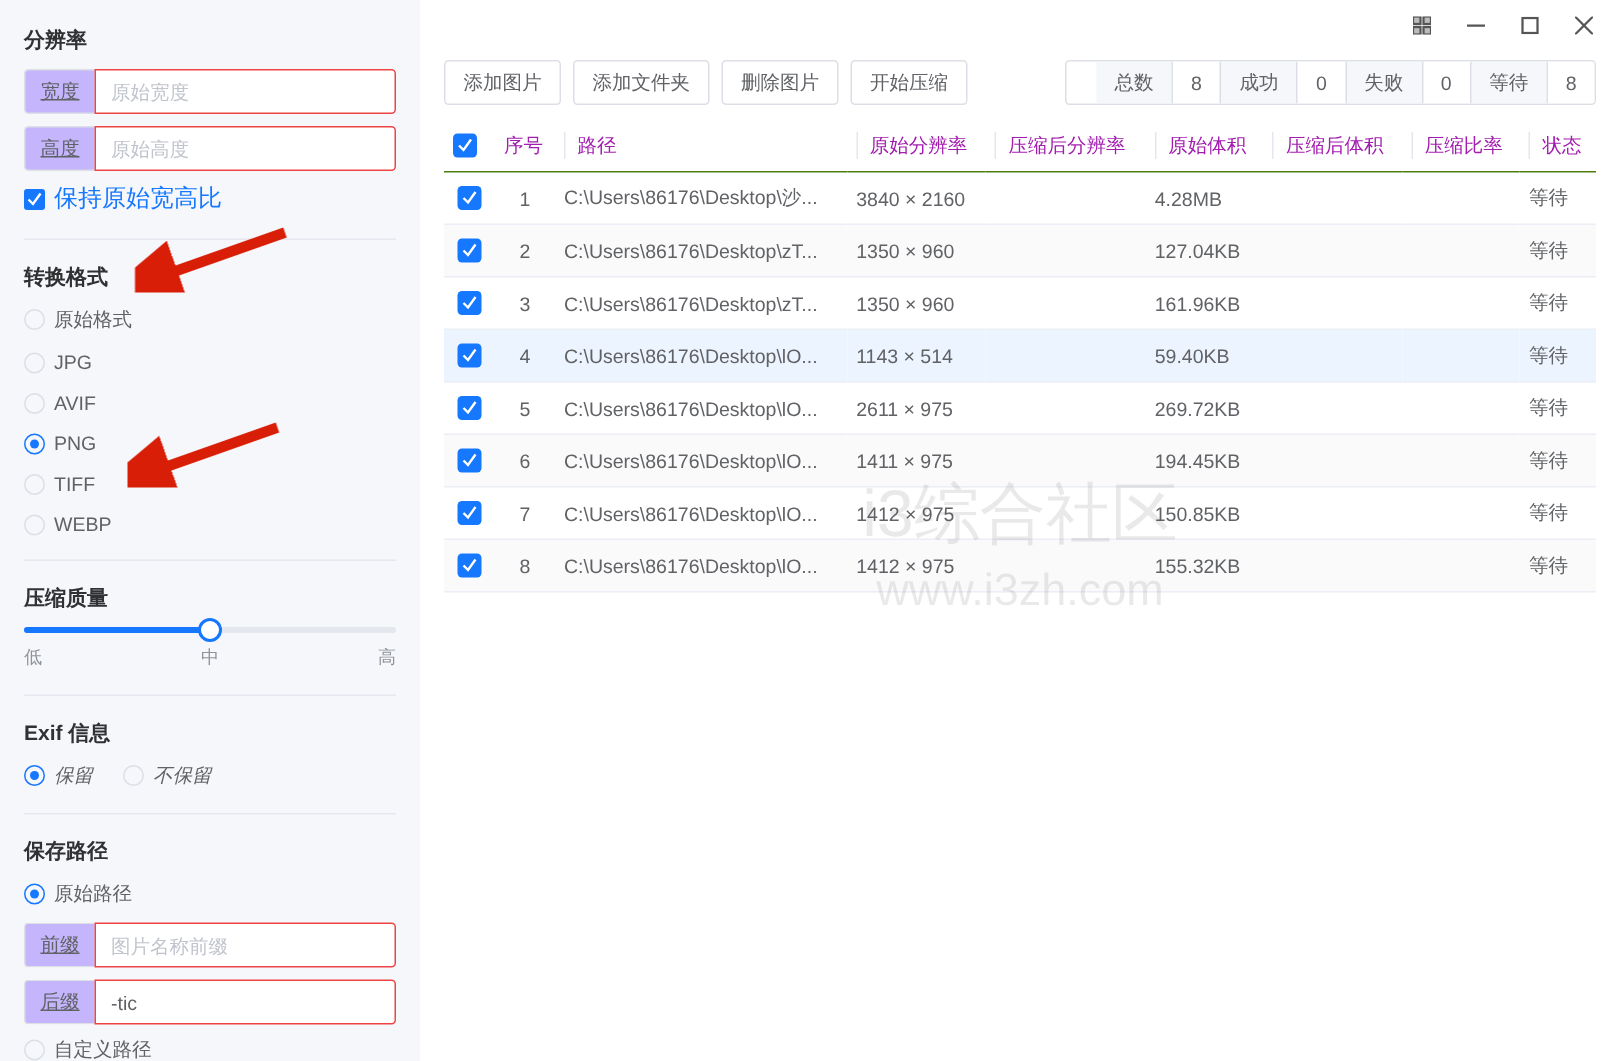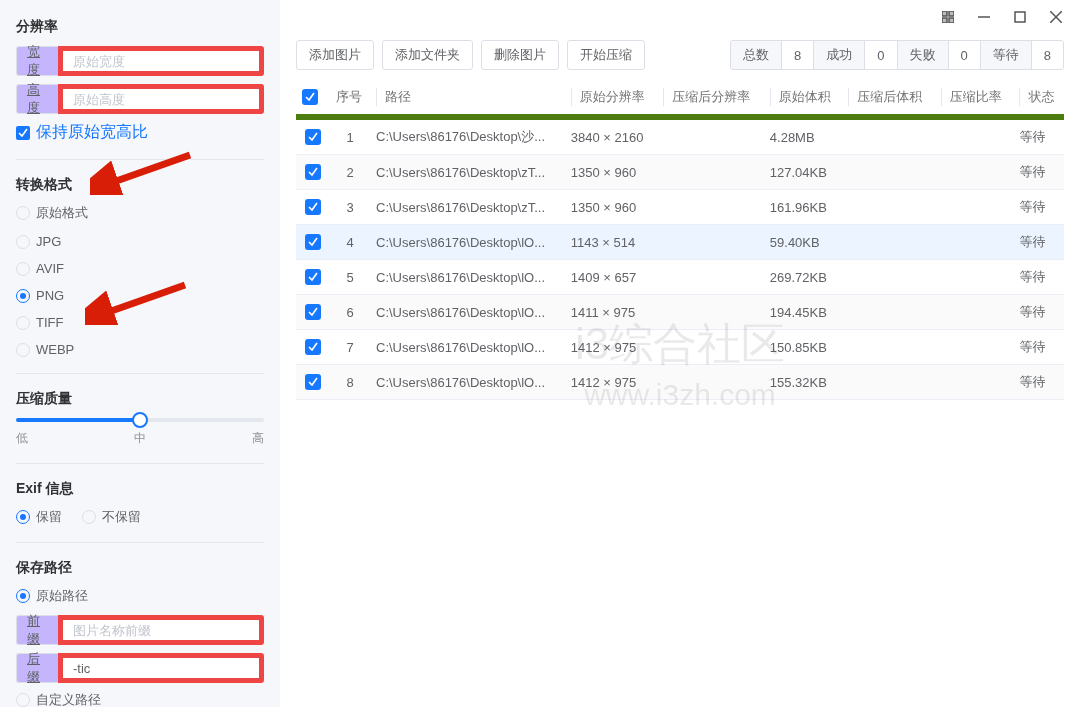--- a/index.html
+++ b/index.html
@@ -47,21 +47,21 @@
     display: flex;
     align-items: center;
     color: #606266;
     border-radius: 3px 0 0 3px;
     font-size: 13px;
     text-decoration: underline;
   }
   .input-field {
     flex: 1;
     height: 30px;
-    border: 5px solid #ef4444;
+    border: 1px solid #ef4444;
     padding: 0 10px;
     font-size: 13px;
     color: #606266;
     outline: none;
     border-radius: 0 3px 3px 0;
     background: #fff;
   }
   .input-field::placeholder { color: #c0c4cc; }
   .checkbox-wrap {
     display: flex;
@@ -107,20 +107,21 @@
     width: 6px; height: 6px;
     background: #1677ff;
     border-radius: 50%;
     display: none;
   }
   .radio-circle.checked .radio-dot { display: block; }
   .radio-row {
     display: flex;
     gap: 20px;
     align-items: center;
+    font-style: italic;
   }
   .slider-wrap { margin-top: 6px; }
   .slider-track {
     position: relative;
     height: 4px;
     background: #e4e7ed;
     border-radius: 2px;
   }
   .slider-fill {
     position: absolute;
@@ -188,20 +189,21 @@
     display: flex;
     align-items: center;
   }
   .stats {
     margin-left: auto;
     display: flex;
     border: 1px solid #dcdfe6;
     border-radius: 3px;
     overflow: hidden;
     height: 30px;
+    padding-left: 20px;
   }
   .stat-cell {
     display: flex;
     align-items: center;
     padding: 0 12px;
     font-size: 13px;
     color: #606266;
     background: #f5f7fa;
     border-left: 1px solid #dcdfe6;
   }
@@ -212,24 +214,24 @@
     overflow: auto;
     padding: 0 16px;
   }
   table {
     width: 100%;
     border-collapse: collapse;
     font-size: 13px;
   }
   thead th {
     text-align: left;
-    color: #737373;
+    color: #a21caf;
     font-weight: 400;
     padding: 8px 6px;
-    border-bottom: 6px solid #4d7c0f;
+    border-bottom: 1px solid #4d7c0f;
     white-space: nowrap;
   }
   thead th .sep {
     border-left: 1px solid #e4e7ed;
     padding-left: 8px;
     display: inline-block;
   }
   tbody td {
     padding: 8px 6px;
     border-bottom: 1px solid #ebeef5;
@@ -506,21 +508,21 @@
     <td>等待</td>
           </tr>
           <tr>
     <td class="cb-cell"><span class="cell-cb">
                 <svg viewBox="0 0 10 10">
                   <polyline points="1,5 4,8 9,1" stroke="#fff" stroke-width="1.6" fill="none"></polyline>
                 </svg>
               </span></td>
     <td class="idx">5</td>
     <td>C:\Users\86176\Desktop\lO...</td>
-    <td>1409 × 657</td>
+    <td>2611 × 975</td>
     <td></td>
     <td>269.72KB</td>
     <td></td>
     <td></td>
     <td>等待</td>
           </tr>
           <tr>
     <td class="cb-cell"><span class="cell-cb">
                 <svg viewBox="0 0 10 10">
                   <polyline points="1,5 4,8 9,1" stroke="#fff" stroke-width="1.6" fill="none"></polyline>

